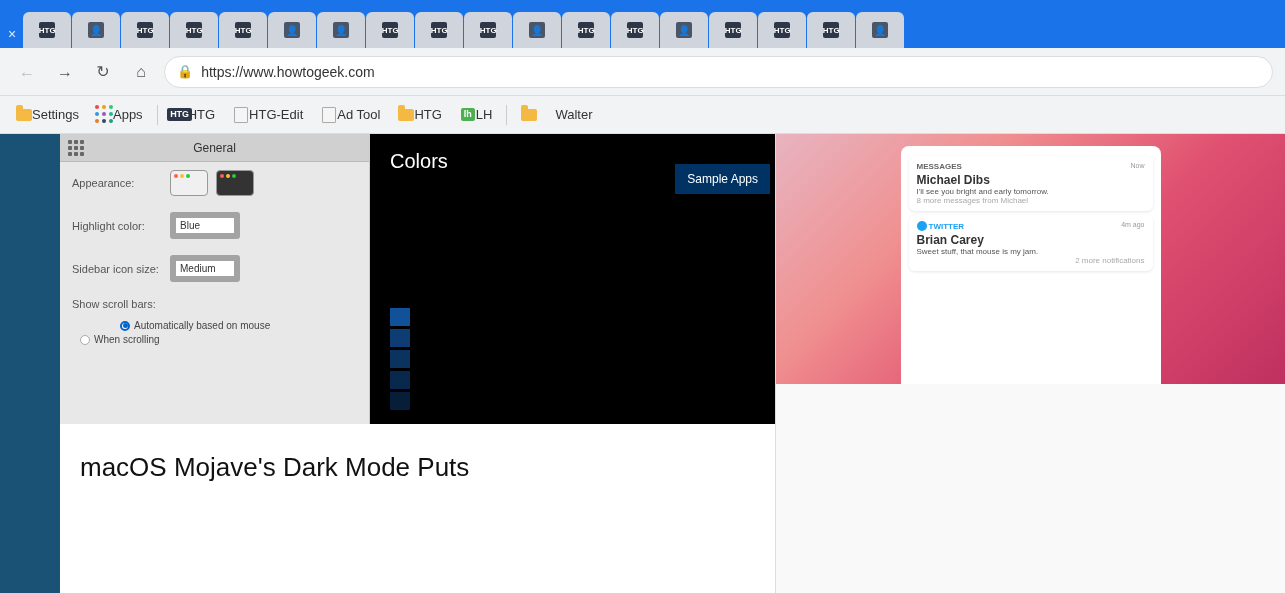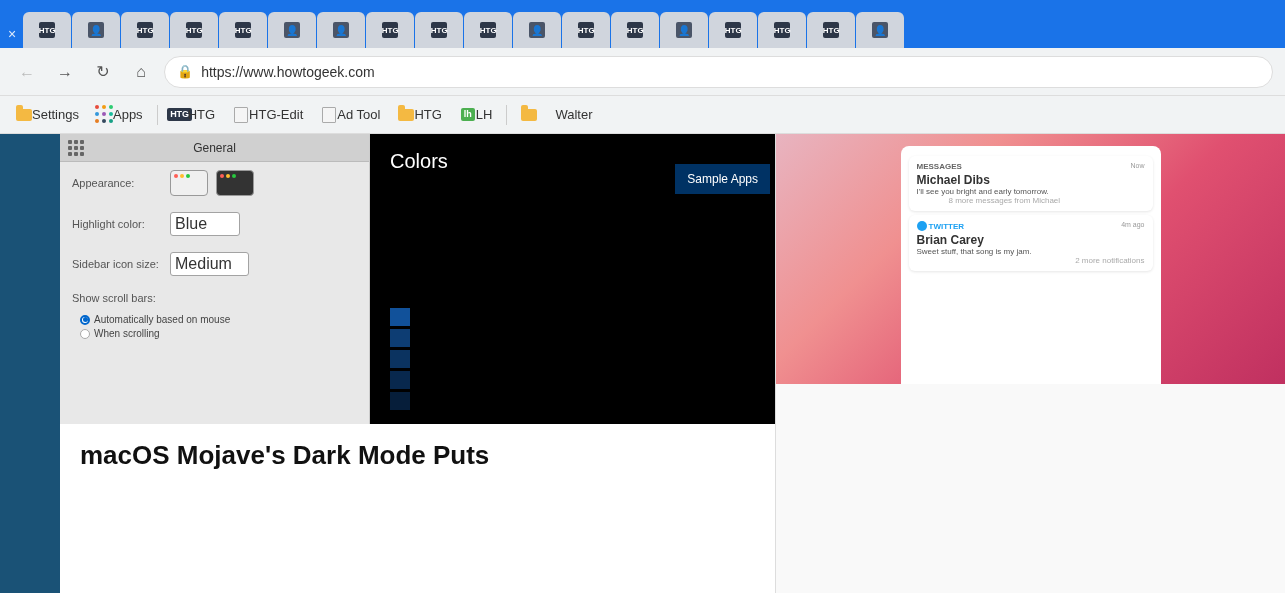--- a/index.html
+++ b/index.html
@@ -265,24 +265,24 @@
     .dot-y { width: 4px; height: 4px; border-radius: 50%; background: #ffbd2e; }
     .dot-g { width: 4px; height: 4px; border-radius: 50%; background: #27c93f; }
     .color-dots {
       display: flex;
       gap: 4px;
       align-items: center;
     }
     .cdot { width: 10px; height: 10px; border-radius: 50%; }
     .select-box {
       background: #fff;
-      border: 1px solid #a3a3a3;
+      border: 6px solid #a3a3a3;
       border-radius: 3px;
       padding: 2px 16px 2px 4px;
-      font-size: 16px;
+      font-size: 10px;
       position: relative;
       min-width: 70px;
     }
     .checkbox-row { display: flex; align-items: center; gap: 4px; }
     .mini-checkbox { width: 10px; height: 10px; border: 1px solid #aaa; background: #fff; border-radius: 2px; }
     
     .windows-panel {
       flex: 1;
       background: #000;
       position: relative;
@@ -299,23 +299,23 @@
       top: 30px;
       right: 20px;
       background: rgba(0,100,200,0.5);
       padding: 8px 12px;
       color: #fff;
       font-size: 12px;
     }
 
     .article-title {
       font-size: 26px;
-      font-weight: 700;
+      font-weight: 400;
       color: #111;
-      padding: 16px 20px 8px;
+      padding: 28px 20px 8px;
       line-height: 1.2;
     }
 
     
     .article-right {
       width: 510px;
       background: #f9f9f9;
       overflow: hidden;
       border-left: 1px solid #ddd;
     }
@@ -572,21 +572,21 @@
             <span>Medium</span>
           </div>
         </div>
 
 
         <div class="panel-row">
           <span class="panel-label">Show scroll bars:</span>
         </div>
         <div class="panel-row" style="padding-top:2px;">
           <div style="margin-left:8px;">
-            <div class="checkbox-row" style="margin-bottom:3px;">
+            <div class="checkbox-row" style="margin-bottom:3px;margin-left:40px;">
               <div style="width:10px;height:10px;border-radius:50%;border:2px solid #0066cc;background:#fff;display:flex;align-items:center;justify-content:center;">
                 <div style="width:5px;height:5px;border-radius:50%;background:#0066cc;"></div>
               </div>
               <span style="font-size:10px;color:#444;">Automatically based on mouse</span>
             </div>
             <div class="checkbox-row">
               <div style="width:10px;height:10px;border-radius:50%;border:1px solid #aaa;background:#fff;"></div>
               <span style="font-size:10px;color:#444;">When scrolling</span>
             </div>
           </div>
@@ -619,33 +619,33 @@
 
         <div style="padding:6px 4px;">
 
           <div class="notification-item">
             <div class="notif-header">
               <span class="notif-app">MESSAGES</span>
               <span class="notif-time">Now</span>
             </div>
             <div class="notif-title">Michael Dibs</div>
             <div class="notif-body">I'll see you bright and early tomorrow.</div>
-            <div class="notif-body" style="color:#aaa;margin-left:32px;">8 more messages from Michael</div>
+            <div class="notif-body" style="color:#aaa;">8 more messages from Michael</div>
           </div>
 
 
           <div class="notification-item">
             <div class="notif-header">
               <span style="display:flex;align-items:center;gap:2px;">
                 <span style="width:10px;height:10px;border-radius:50%;background:#1da1f2;display:inline-block;"></span>
                 <span class="notif-app" style="color:#1da1f2;">TWITTER</span>
               </span>
               <span class="notif-time">4m ago</span>
             </div>
             <div class="notif-title">Brian Carey</div>
-            <div class="notif-body">Sweet stuff, that song is my jam.</div>
+            <div class="notif-body">Sweet stuff, that mouse is my jam.</div>
             <div class="notif-body" style="color:#aaa;text-align:right;">2 more notifications</div>
           </div>
         </div>
       </div>
     </div>
   </div>
 </div>
 
 </body></html>

